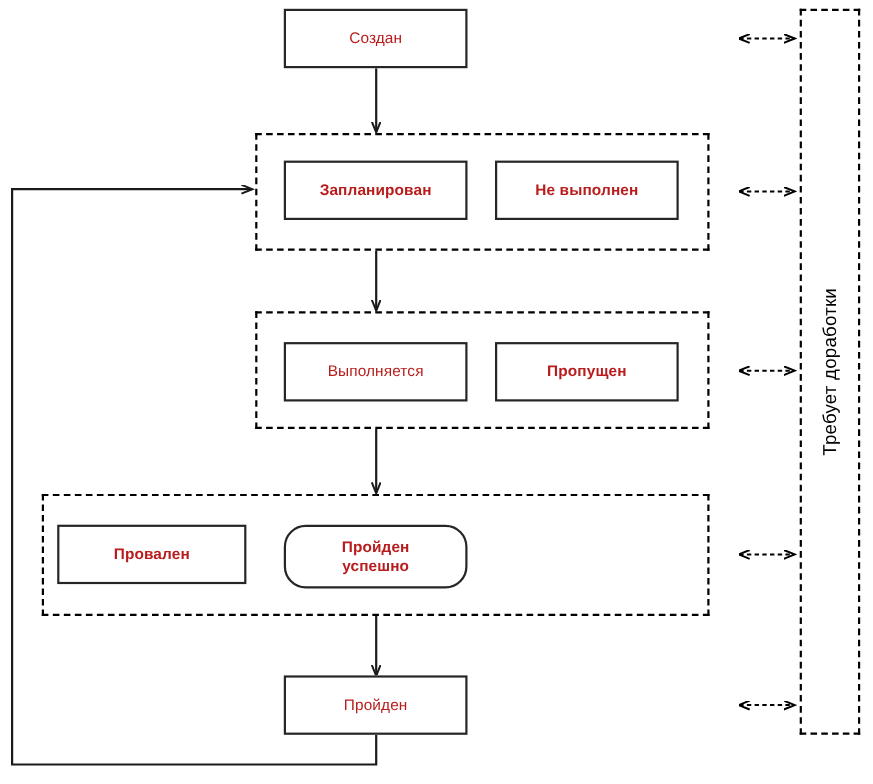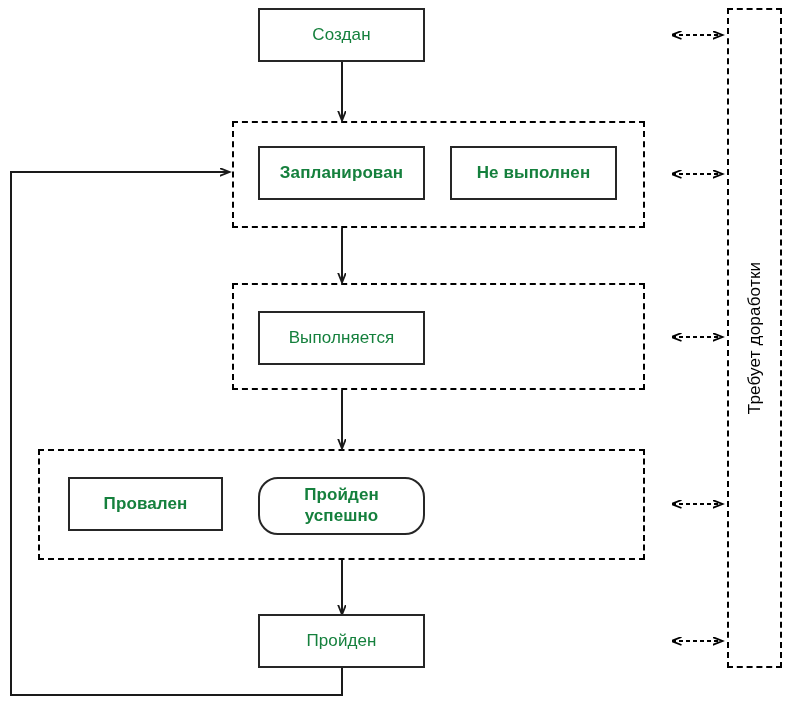--- a/index.html
+++ b/index.html
@@ -19,22 +19,22 @@
   }
   .node {
     position: absolute;
     box-sizing: border-box;
     border: 2px solid #262626;
     background: #ffffff;
     display: flex;
     align-items: center;
     justify-content: center;
     text-align: center;
-    color: #15803d;
-    font-size: 17px;
+    color: #b91c1c;
+    font-size: 14px;
     line-height: 1.22;
     letter-spacing: 0.1px;
     white-space: pre-line;
   }
   .node.bold {
     font-weight: bold;
   }
   .group {
     position: absolute;
     box-sizing: border-box;
@@ -128,22 +128,23 @@
   </svg>
 
   <div class="node" style="left:258px; top:8px; width:167px; height:54px;">Создан</div>
 
   <div class="node" style="left:258px; top:146px; width:167px; height:54px;font-weight:bold;">Запланирован</div>
 
   <div class="node" style="left:258px; top:311px; width:167px; height:54px;">Выполняется</div>
 
   <div class="node bold" style="left:450px; top:146px; width:167px; height:54px;">Не выполнен</div>
 
+  <div class="node bold" style="left:450px; top:311px; width:167px; height:54px;">Пропущен</div>
 
-  <div class="node bold" style="left:68px; top:477px; width:155px; height:54px;">Провален</div>
+  <div class="node bold" style="left:52px; top:477px; width:172px; height:54px;">Провален</div>
 
   <div class="node bold" style="left:258px; top:477px; width:167px; height:58px;border-radius:20px;">Пройден
 успешно</div>
 
 
   <div class="node" style="left:258px; top:614px; width:167px; height:54px;">Пройден</div>
 
 </div>
 
 </body></html>

